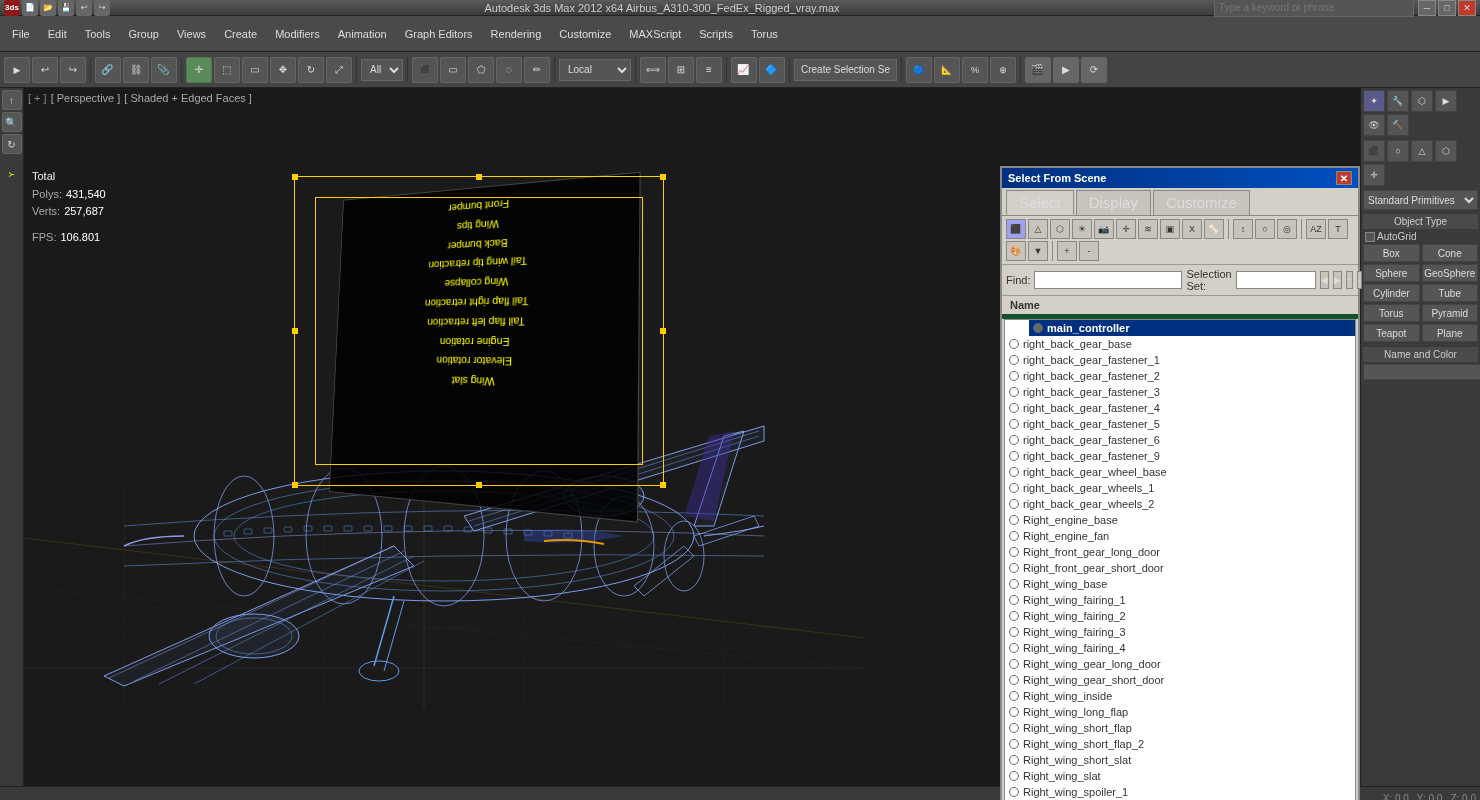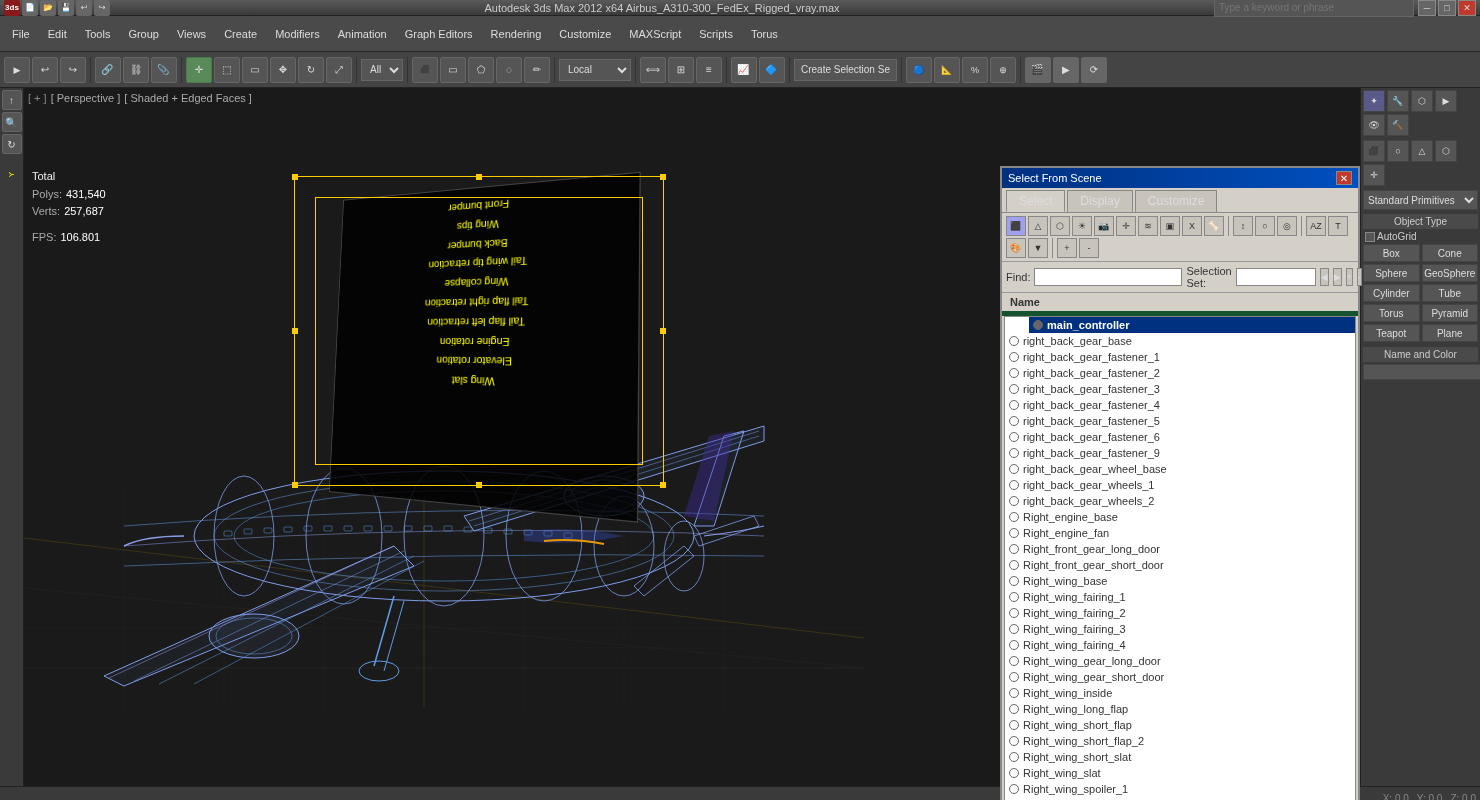--- a/index.html
+++ b/index.html
@@ -185,21 +185,21 @@
       right: 120px;
       z-index: 20;
       display: flex;
       flex-direction: column;
     }
     #select-dialog-title {
       background: linear-gradient(to right, #003080, #0050c0);
       color: white;
       padding: 3px 6px;
       font-size: 11px;
-      font-weight: normal;
+      font-weight: bold;
       display: flex;
       justify-content: space-between;
       align-items: center;
     }
     #select-dialog-title .dialog-close {
       width: 16px; height: 14px;
       background: #c0392b;
       border: 1px solid #888;
       font-size: 10px;
       display: flex; align-items: center; justify-content: center;
@@ -207,21 +207,21 @@
       color: white;
     }
     #dialog-tabs {
       display: flex;
       background: #d4d0c8;
       border-bottom: 1px solid #888;
       padding: 2px 4px 0;
     }
     .dialog-tab {
       padding: 3px 12px;
-      font-size: 12px;
+      font-size: 15px;
       cursor: pointer;
       border: 1px solid #888;
       border-bottom: none;
       background: #c8c4bc;
       margin-right: 2px;
     }
     .dialog-tab.active {
       background: #d4d0c8;
       border-bottom: 1px solid #d4d0c8;
       z-index: 1;

